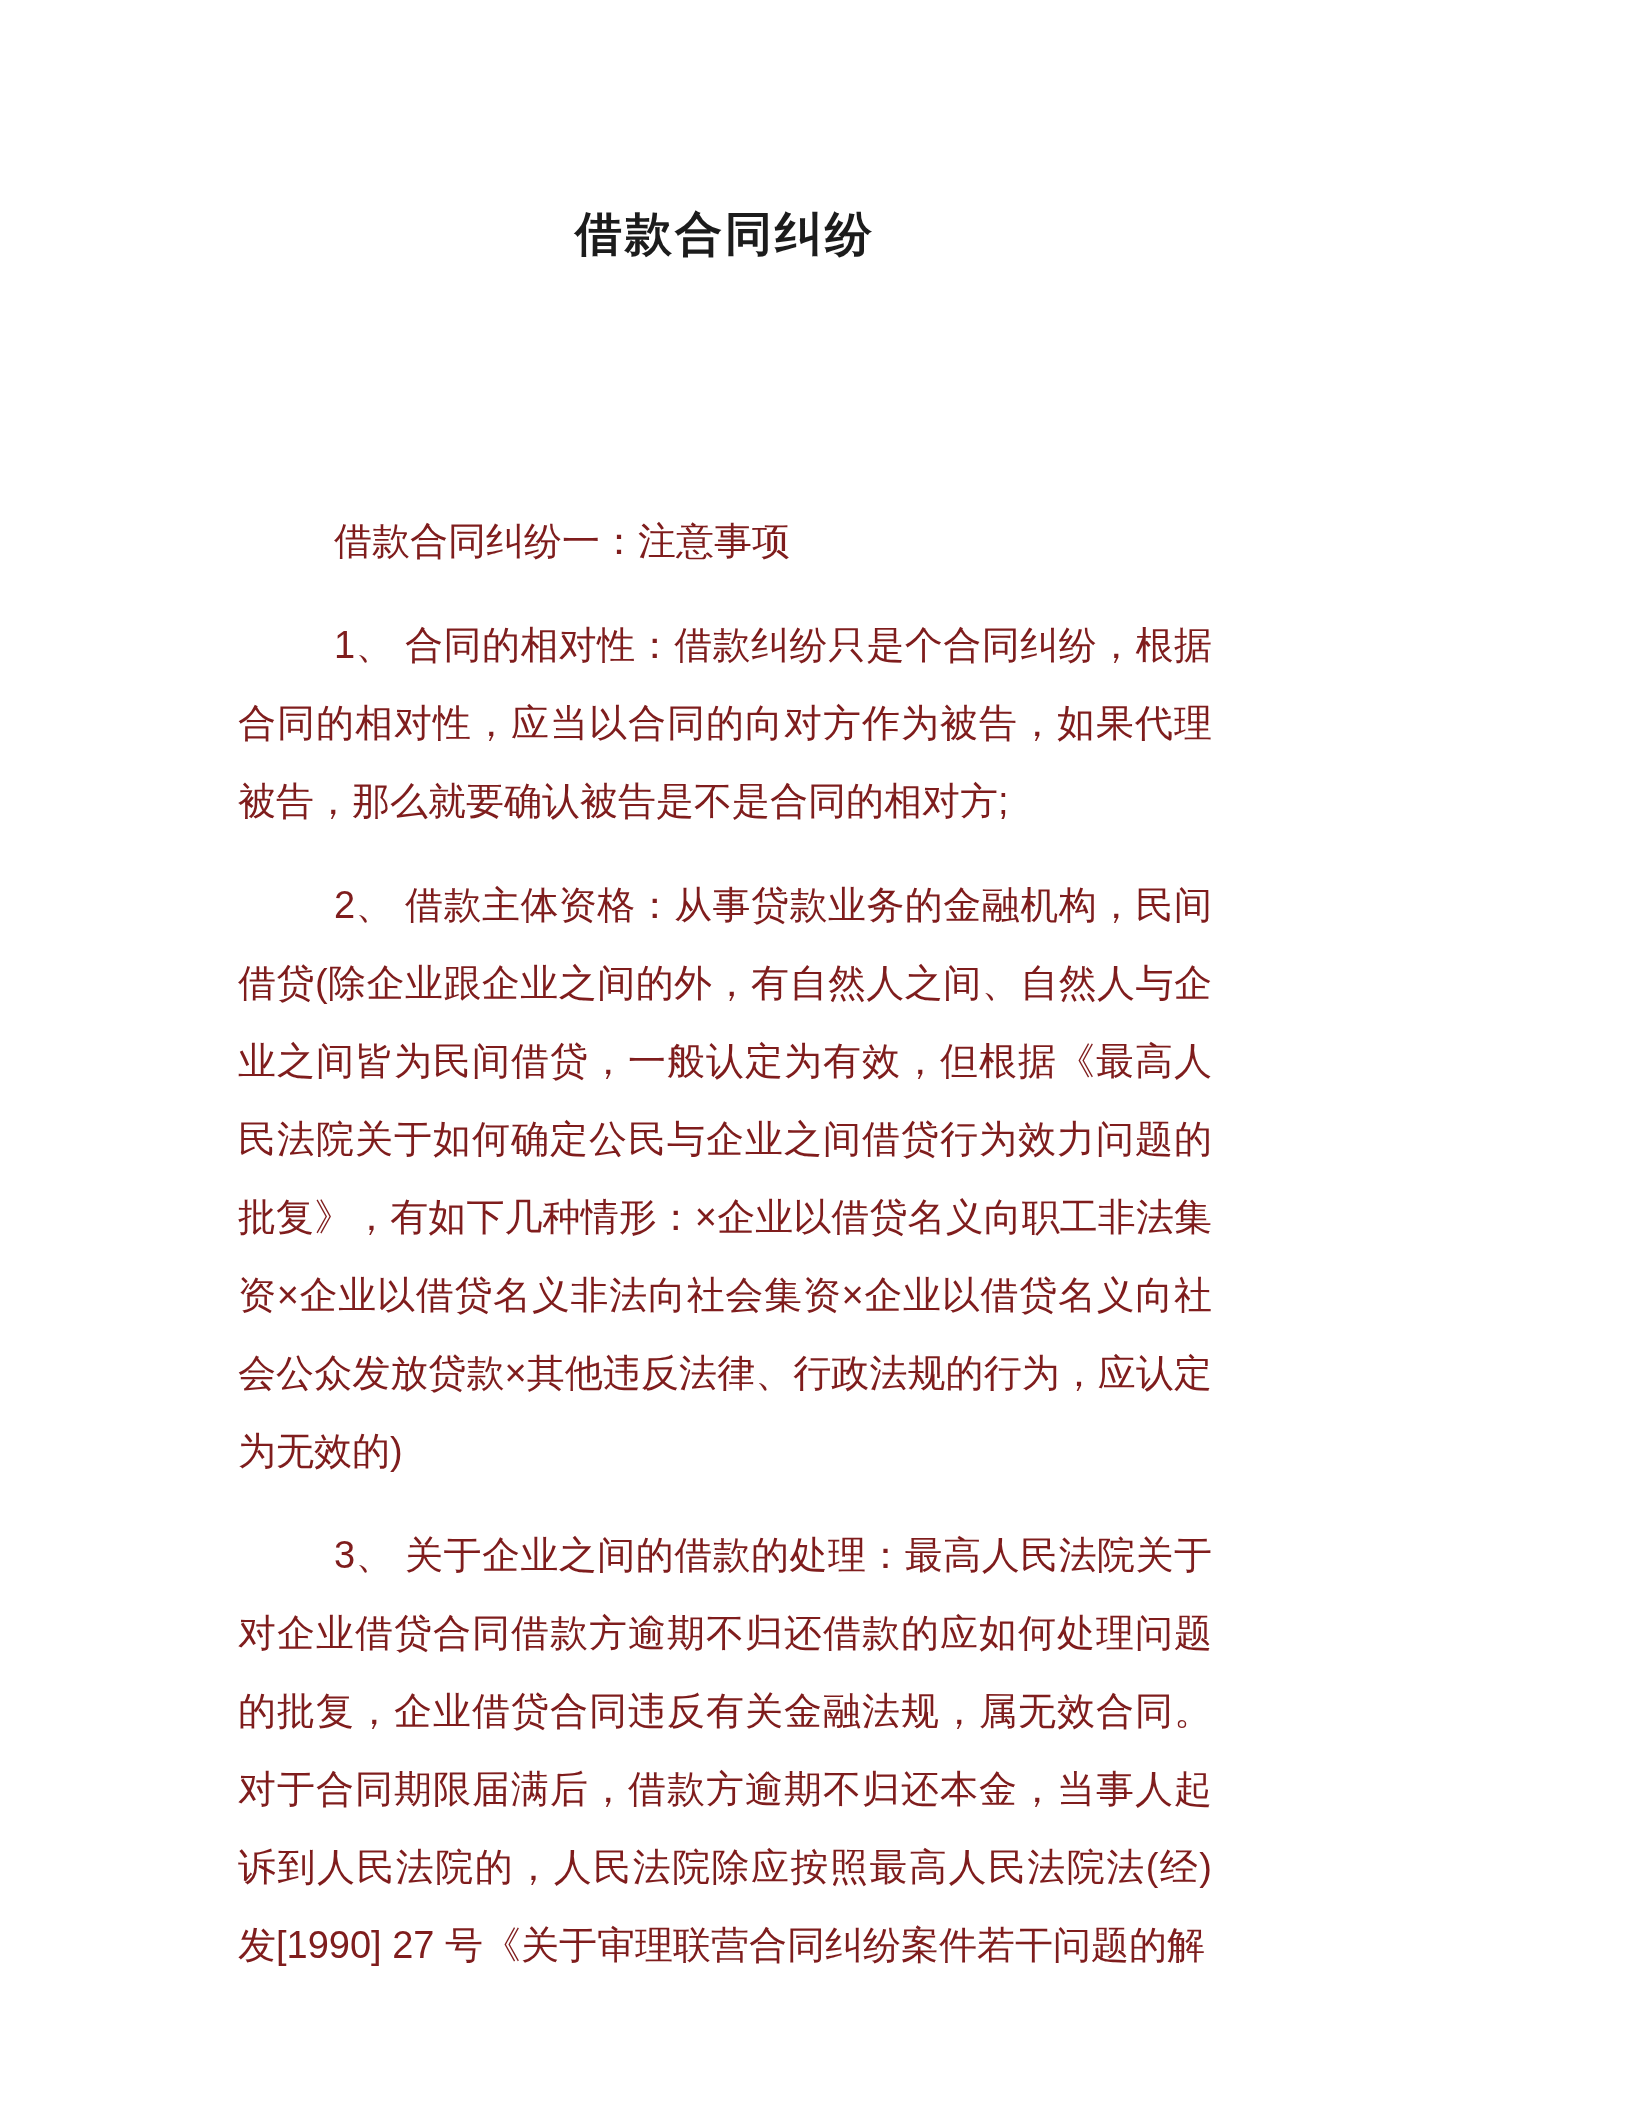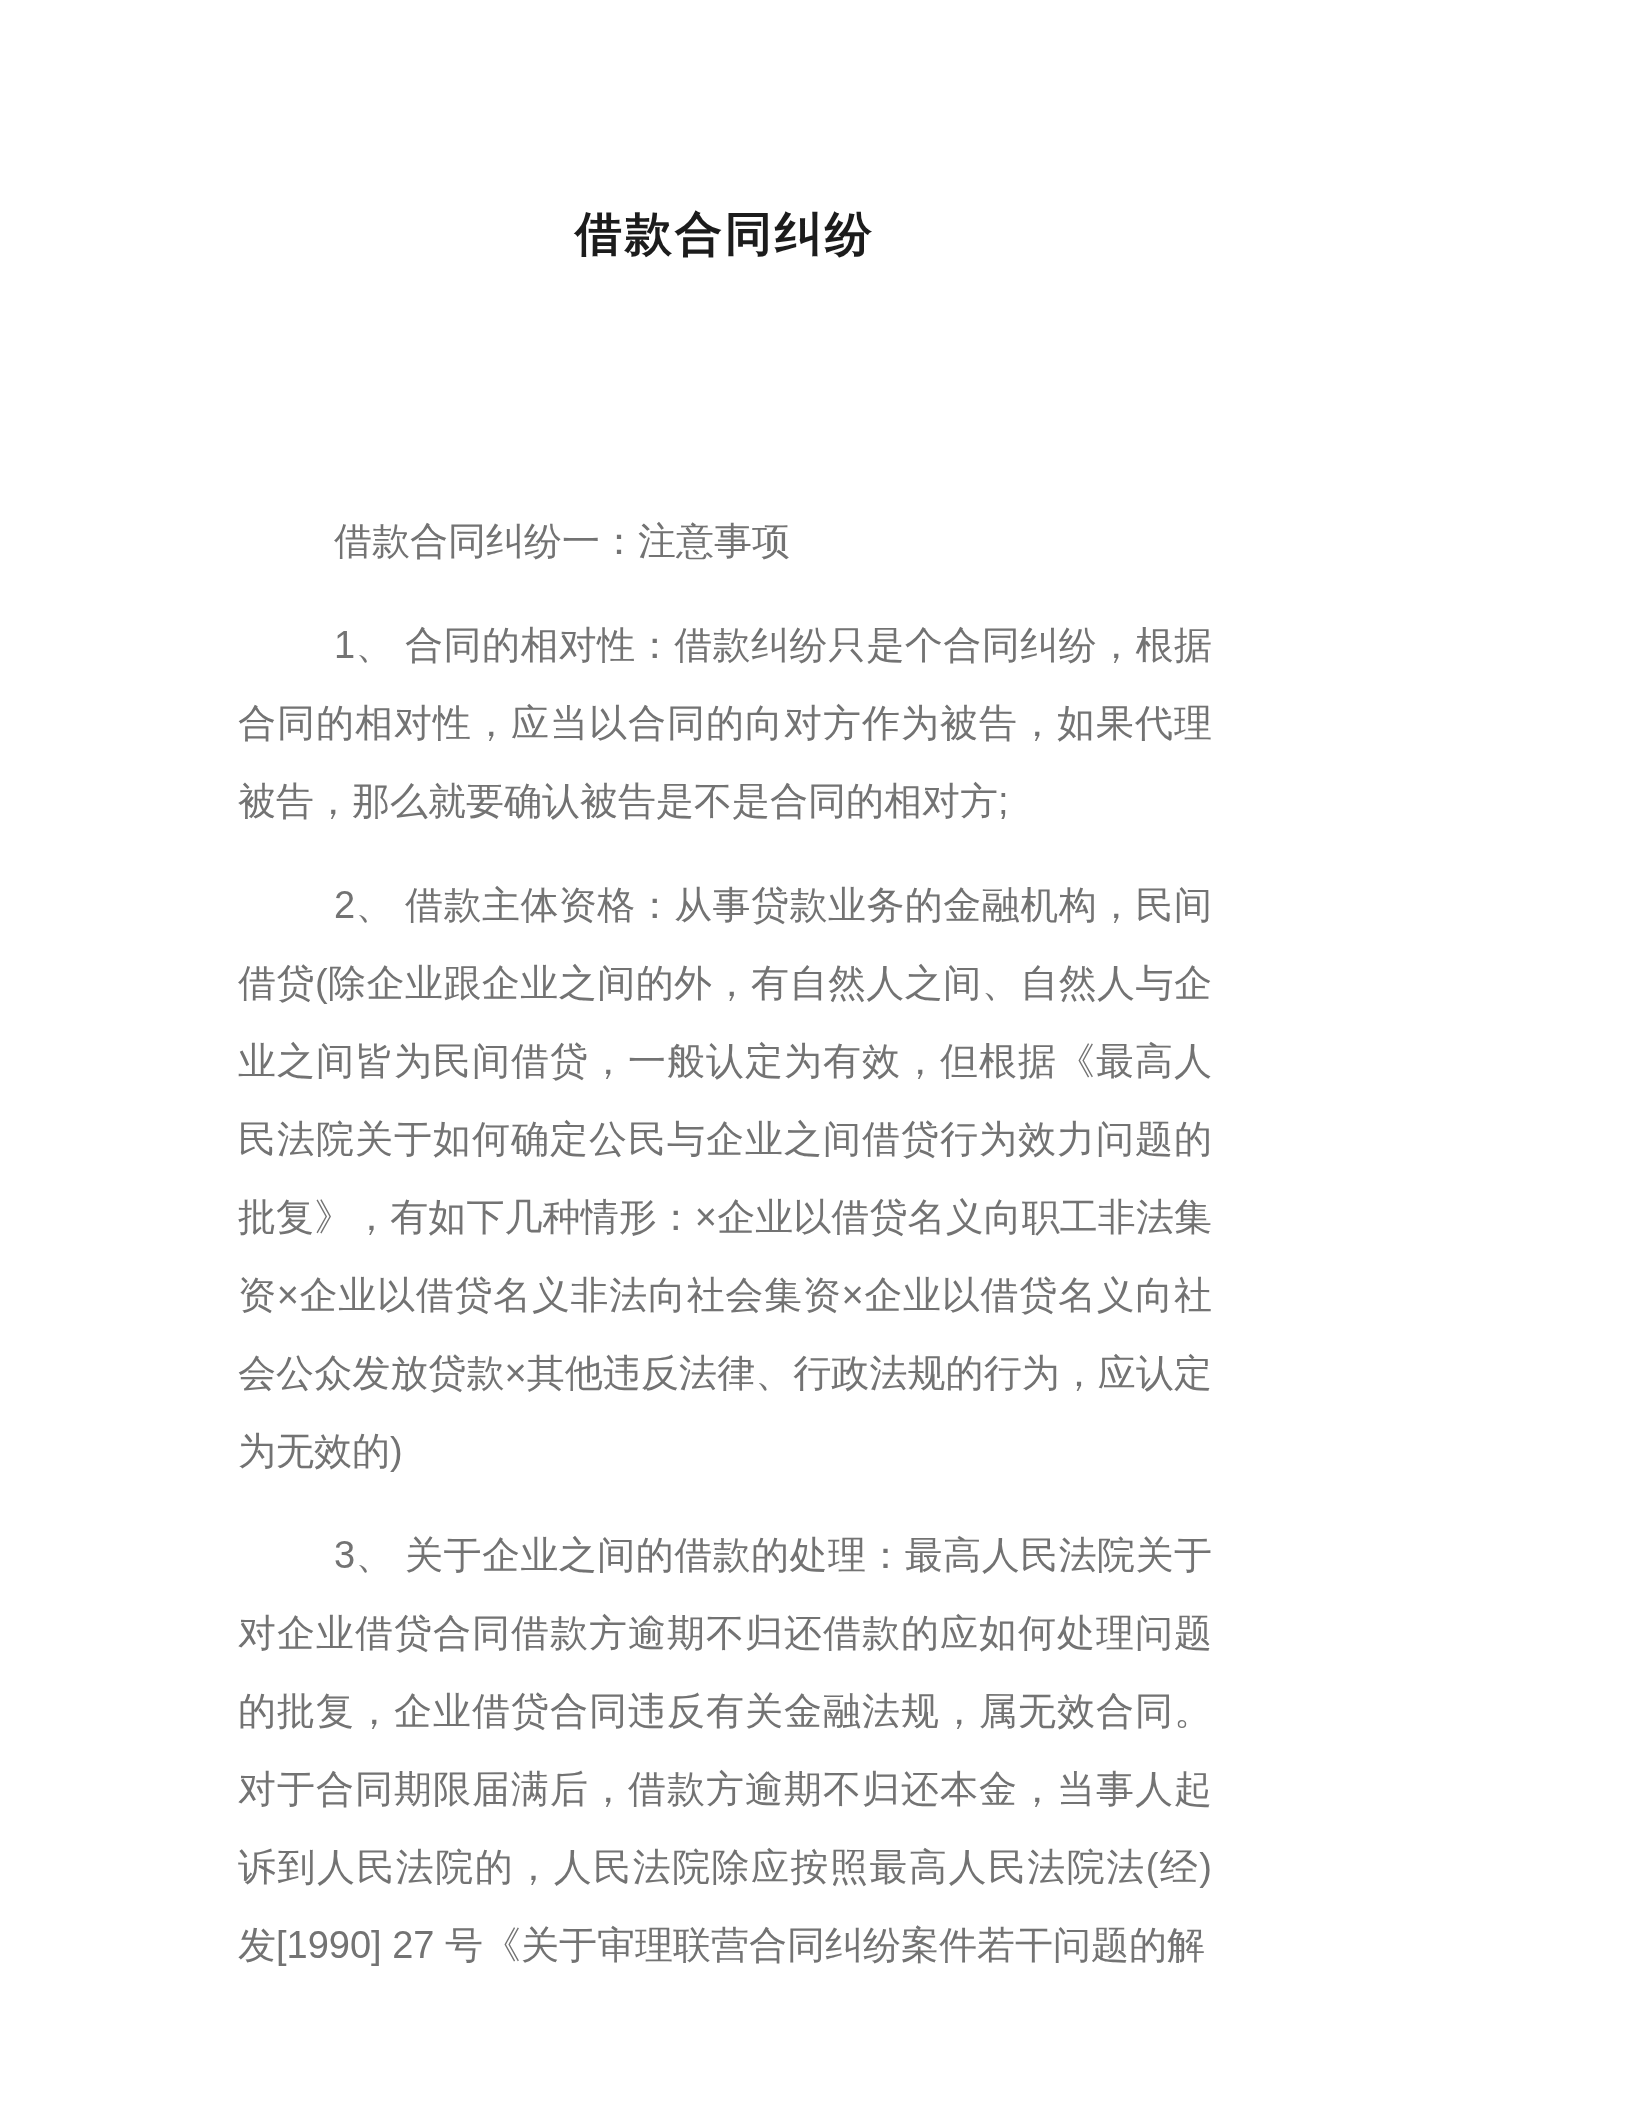--- a/index.html
+++ b/index.html
@@ -31,21 +31,21 @@
     margin-top: 238px;
   }
   .doc-body p.para {
     margin: 0 0 26px 0;
     font-size: 38px;
     font-weight: 400;
     line-height: 78px;
     text-align: justify;
     text-justify: inter-ideograph;
     text-indent: 96px;
-    color: #737373;
+    color: #7f1d1d;
     word-break: break-all;
   }
 </style>
 </head>
 <body>
 
 <div class="page">
   <h1 class="doc-title">借款合同纠纷</h1>
   <div class="doc-body">
       <p class="para">借款合同纠纷一：注意事项</p>

